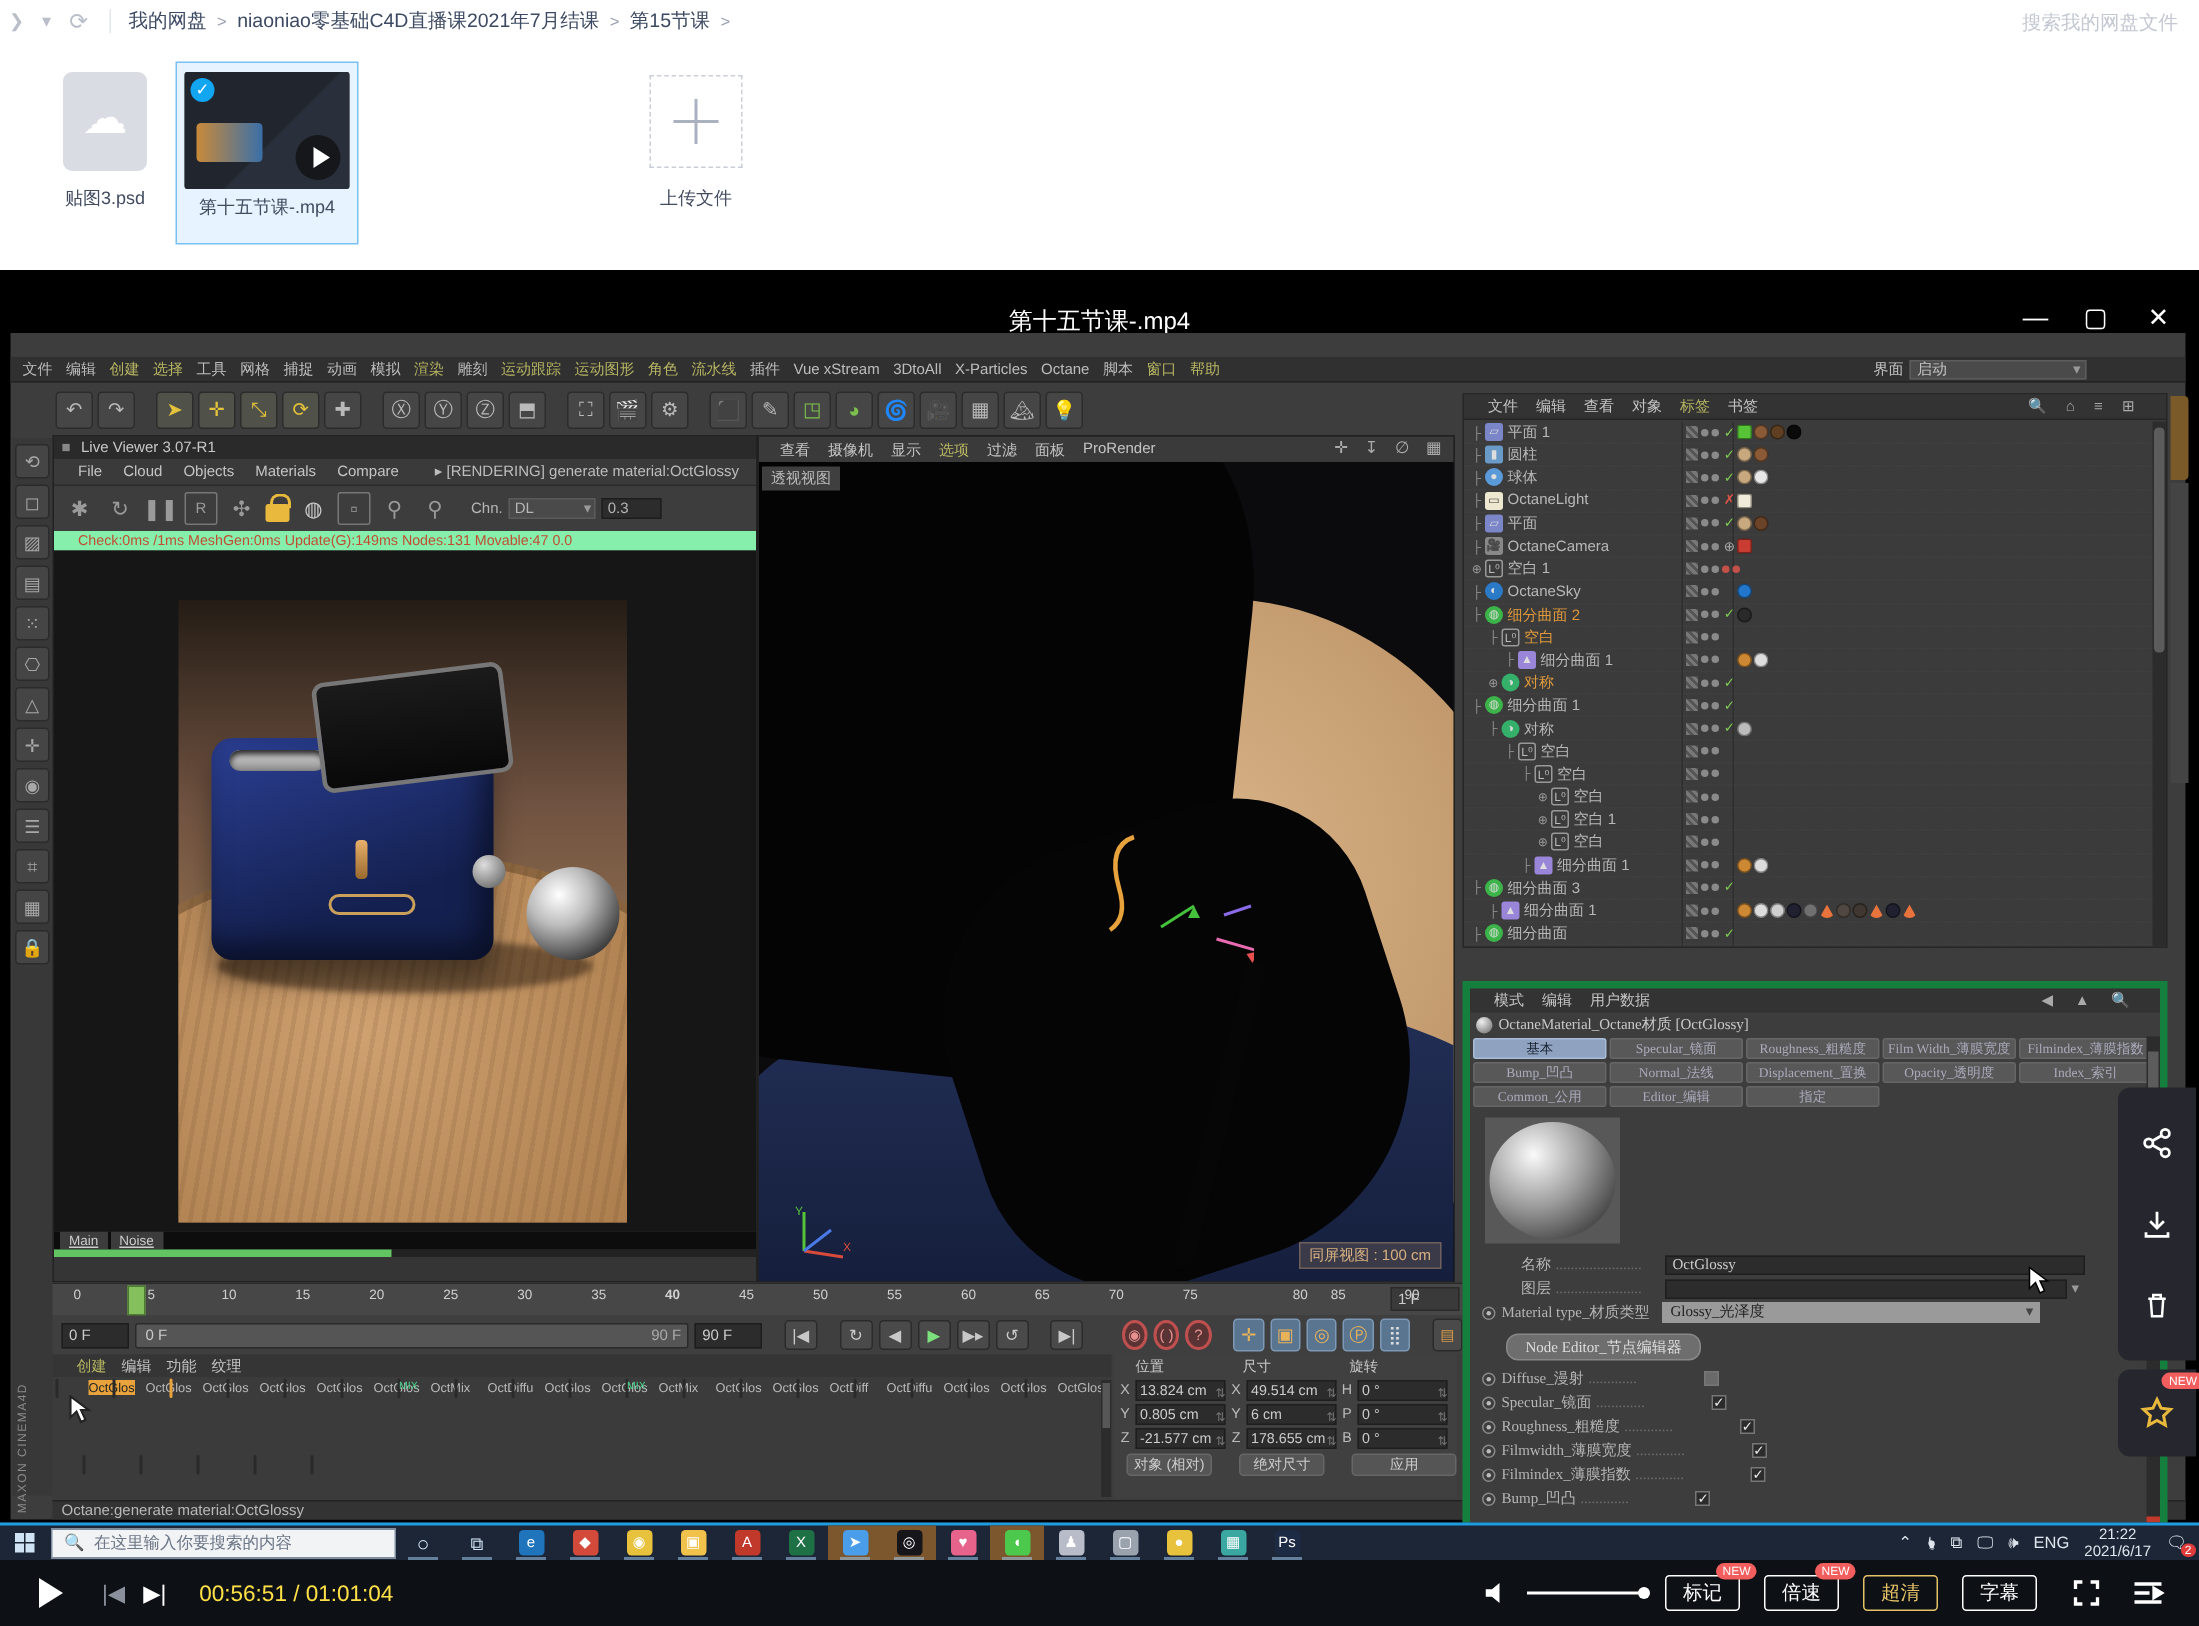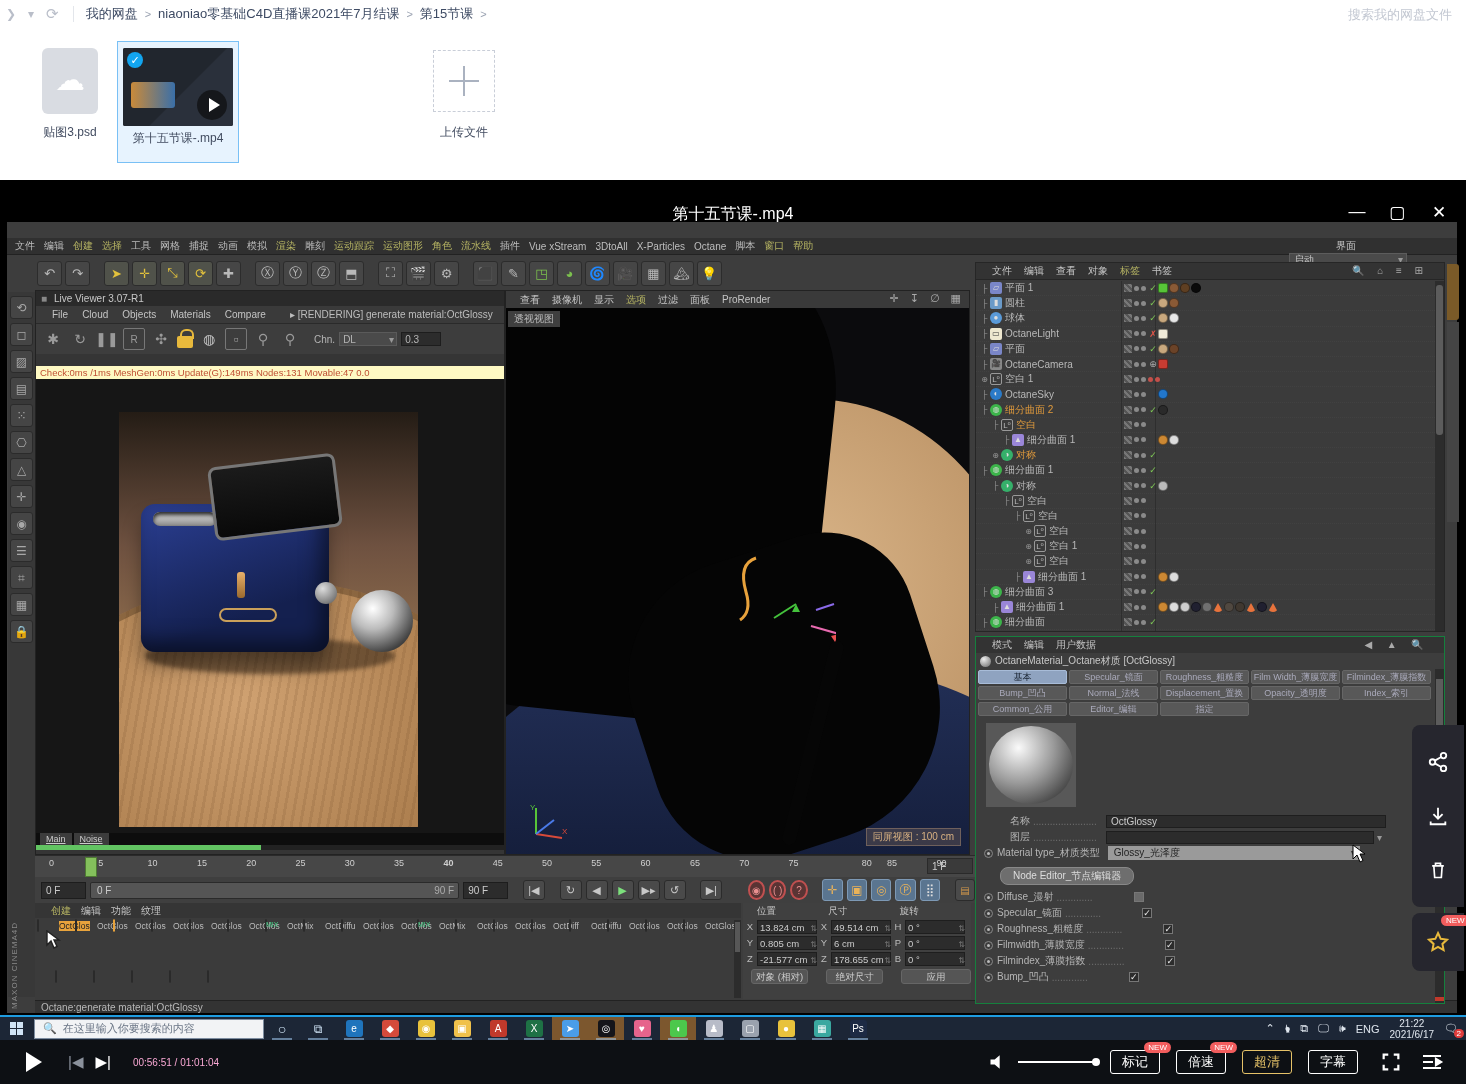--- a/index.html
+++ b/index.html
@@ -37,21 +37,21 @@
   .vwin { position:absolute; top:22px; color:#fff; font-size:17px; width:26px; text-align:center; cursor:pointer; }
 
   
   .c4d { position:absolute; left:7px; top:42px; width:1450px; height:791px; background:#3d3d3d; color:#c4c4c4; font-size:10px; }
   .c4d-titlebar { position:absolute; left:0; top:0; width:100%; height:16px; background:linear-gradient(#4c4c4c,#353535); color:#cfcfcf; font-size:10px; line-height:16px; padding-left:18px; }
   .c4d-dot { position:absolute; left:4px; top:3px; width:10px; height:10px; border-radius:50%; background:radial-gradient(circle at 35% 35%,#9ad,#236); }
   .c4d-winctl { position:absolute; right:4px; top:0; letter-spacing:8px; font-size:10px; color:#ddd; }
   .c4d-menubar { position:absolute; left:0; top:16px; width:100%; height:17px; background:#303030; display:flex; align-items:center; padding-left:8px; border-bottom:1px solid #222; }
   .c4d-menu-item { margin-right:9px; color:#bdbdbd; cursor:pointer; white-space:nowrap; }
   .c4d-menu-item.olive { color:#b6b463; }
-  .iface { position:absolute; right:50px; top:1px; display:flex; align-items:center;flex-direction:column; }
+  .iface { position:absolute; right:66px; top:1px; display:flex; align-items:center; }
   .iface-box { width:118px; height:13px; background:#4a4a4a; border:1px solid #5c5c5c; margin-left:4px; padding:0 4px; line-height:12px; position:relative; }
   .iface-box:after { content:"▾"; position:absolute; right:3px; top:0; color:#999; }
   .c4d-toolbar { position:absolute; left:30px; top:34px; width:960px; height:34px; display:flex; align-items:center; gap:3px; }
   .tool-tile { width:25px; height:25px; background:#464646; border:1px solid #2c2c2c; border-radius:3px; color:#b9b9b9; font-size:13px; display:flex; align-items:center; justify-content:center; cursor:pointer; }
   .tool-tile.hl { background:#50524a; color:#e3c23c; }
   .tool-tile.grn { color:#7cc14e; }
   .tool-tile.blu { color:#6fa8dc; }
   .tool-gap { width:8px; }
   .left-palette { position:absolute; left:1px; top:70px; width:27px; bottom:16px; display:flex; flex-direction:column; gap:4px; align-items:center; padding-top:4px; background:#383838; }
   .pal-tile { width:23px; height:23px; background:#454545; border:1px solid #2b2b2b; border-radius:3px; color:#a8a8a8; font-size:12px; display:flex; align-items:center; justify-content:center; cursor:pointer; }
@@ -64,21 +64,21 @@
   .lv-menu span.m { margin-right:14px; cursor:pointer; }
   .lv-status-msg { color:#bdbdbd; margin-left:10px; }
   .lv-toolbar { height:30px; display:flex; align-items:center; gap:5px; padding-left:6px; background:#3d3d3d; }
   .lv-ic { width:22px; height:22px; display:flex; align-items:center; justify-content:center; color:#9a9a9a; font-size:14px; cursor:pointer; }
   .lock { width:16px; height:12px; background:#e8b93c; border-radius:2px; position:relative; margin-top:6px; }
   .lock:before { content:""; position:absolute; left:3px; top:-7px; width:10px; height:8px; border:2px solid #e8b93c; border-bottom:none; border-radius:6px 6px 0 0; }
   .chn { display:flex; align-items:center; gap:4px; margin-left:8px; color:#b5b5b5; }
   .chn-dd { width:58px; height:14px; background:#4a4a4a; border:1px solid #5a5a5a; padding:0 3px; line-height:13px; position:relative; }
   .chn-dd:after { content:"▾"; position:absolute; right:2px; top:0; color:#999; }
   .chn-num { width:40px; height:14px; background:#2c2c2c; border:1px solid #1d1d1d; padding:0 3px; line-height:13px; }
-  .lv-checkline { height:13px; background:#fef9c3; color:#bf4e33; padding-left:4px; line-height:13px; font-size:9.5px;margin-top:12px; }
+  .lv-checkline { height:13px; background:#86efac; color:#bf4e33; padding-left:16px; line-height:13px; font-size:9.5px; }
   .lv-canvas { position:relative; height:454px; background:#161616; overflow:hidden; }
   .lv-img { position:absolute; left:83px; top:33px; width:299px; height:415px; background:linear-gradient(180deg,#241c15,#6e5140 32%,#93714f 60%,#7c5c3e); overflow:hidden; }
   .tbl { position:absolute; left:-115px; top:168px; width:530px; height:400px; border-radius:50%; background:radial-gradient(circle at 45% 30%,#cfa171,#a87a4a 60%,#7c5733); box-shadow:inset 0 0 0 6px rgba(60,40,20,.35); }
   .toaster { position:absolute; left:22px; top:92px; width:188px; height:148px; border-radius:14px; background:linear-gradient(160deg,#2b3f93,#14204f 70%); box-shadow:inset -8px -10px 20px rgba(0,0,0,.5), 0 14px 18px rgba(0,0,0,.35); }
   .slot { position:absolute; top:8px; width:64px; height:14px; border-radius:7px; background:linear-gradient(#e8e8e8,#888); box-shadow:inset 0 3px 4px #222; }
   .pan { position:absolute; left:92px; top:48px; width:128px; height:74px; background:linear-gradient(#1b1b1b,#090909); border:3px solid #777; border-radius:8px; transform:rotate(-7deg); }
   .lever { position:absolute; left:118px; top:160px; width:8px; height:26px; background:linear-gradient(#e8b06a,#9a6a2e); border-radius:3px; }
   .badge-oval { position:absolute; left:100px; top:196px; width:58px; height:14px; border:2px solid #caa05a; border-radius:8px; }
   .ball { position:absolute; left:232px; top:178px; width:62px; height:62px; border-radius:50%; background:radial-gradient(circle at 35% 30%,#fff,#bbb 35%,#444 75%,#111); }
   .knob { position:absolute; left:196px; top:170px; width:22px; height:22px; border-radius:50%; background:radial-gradient(circle at 35% 30%,#ddd,#555); }
@@ -176,21 +176,21 @@
   .om-tag.sq { border-radius:2px; }
   .om-tag.tri { width:0; height:0; border:none; border-left:5px solid transparent; border-right:5px solid transparent; border-bottom:9px solid #e8733c; background:none; }
   .om-scroll { position:absolute; right:0; top:18px; width:9px; bottom:0; background:#2c2c2c; }
   .om-scroll:after { content:""; position:absolute; left:1px; top:4px; width:7px; height:150px; background:#5c5c5c; border-radius:3px; }
   .om-vline { position:absolute; left:145px; top:18px; bottom:0; width:1px; background:#2e2e2e; }
   .om-vline2 { left:179px; }
   .side-tab { position:absolute; left:1440px; top:42px; width:12px; height:56px; background:#7a5a28; border-radius:0 3px 3px 0; }
   .side-tab2 { position:absolute; left:1440px; top:100px; width:12px; height:200px; background:#444; color:#999; font-size:8px; writing-mode:vertical-rl; text-align:center; }
 
   
-  .attr { position:absolute; left:968px; top:414px; width:470px; height:368px; background:#3d3d3d; border:1px solid #15803d; overflow:hidden; }
+  .attr { position:absolute; left:968px; top:432px; width:470px; height:368px; background:#3d3d3d; border:5px solid #15803d; overflow:hidden;font-family:Liberation Serif, serif; }
   .attr-menu { height:16px; background:#333; display:flex; gap:12px; align-items:center; padding-left:16px; }
   .attr-ic { position:absolute; right:14px; top:2px; color:#aaa; letter-spacing:6px; }
   .attr-title { height:16px; display:flex; align-items:center; gap:4px; padding-left:4px; color:#c8c8c8; }
   .attr-sph { width:11px; height:11px; border-radius:50%; background:radial-gradient(circle at 35% 30%,#eee,#666); }
   .attr-tabs { display:flex; flex-wrap:wrap; gap:2px; padding:1px 2px; }
   .attr-tab { width:89px; height:14px; background:#585858; border:1px solid #666; border-radius:2px; color:#aab; text-align:center; line-height:13px; font-size:9px; cursor:pointer; overflow:hidden; white-space:nowrap; }
   .attr-tab.sel { background:#8fa3c0; color:#16202e; border-color:#a8bcd8; }
   .attr-prev { position:absolute; left:10px; top:86px; width:90px; height:84px; background:#585858; }
   .attr-prev .ball2 { position:absolute; inset:3px; border-radius:50%; background:radial-gradient(circle at 35% 28%,#fafafa,#9a9a9a 45%,#3a3a3a 85%); }
   .attr-sec { position:absolute; left:0; top:176px; width:452px; }
@@ -228,21 +228,21 @@
   .tray { position:absolute; right:0; top:0; height:100%; display:flex; align-items:center; gap:10px; padding-right:8px; color:#dfe6ee; font-size:11px; }
   .clock2 { text-align:center; font-size:10px; line-height:11px; }
   .notif { position:relative; }
   .nbadge { position:absolute; right:-6px; bottom:-3px; background:#e03c3c; color:#fff; border-radius:7px; font-size:8px; padding:0 3px; }
 
   
   .controlbar { position:absolute; left:0; top:1040px; width:1466px; height:44px; background:#0d1014; display:flex; align-items:center; }
   .cplay { width:0; height:0; border-left:16px solid #fff; border-top:10px solid transparent; border-bottom:10px solid transparent; margin-left:26px; cursor:pointer; }
   .cprev { color:#8a919c; font-size:15px; margin-left:26px; cursor:pointer; }
   .cnext { color:#fff; font-size:15px; margin-left:12px; cursor:pointer; }
-  .ctime { color:#f9a8d4; font-size:10px; margin-left:22px; }
+  .ctime { color:#fde047; font-size:15px; margin-left:22px; }
   .spk { margin-left:auto; }
   .vol { position:relative; width:78px; height:2px; background:#fff; margin:0 14px 0 10px; }
   .vol:after { content:""; position:absolute; right:-4px; top:-3px; width:8px; height:8px; border-radius:50%; background:#fff; }
   .cbtn { position:relative; min-width:50px; height:24px; border:1px solid #fff; border-radius:3px; color:#fff; font-size:13px; display:flex; align-items:center; justify-content:center; margin-right:16px; cursor:pointer; padding:0 6px; }
   .cbtn.gold { border-color:#e5c268; color:#e5c268; }
   .cbadge { position:absolute; right:-12px; top:-9px; background:#f25d5d; color:#fff; font-size:8px; border-radius:7px; padding:1px 4px; }
   .cfs { margin:0 18px 0 6px; cursor:pointer; }
   .cpl { margin-right:22px; cursor:pointer; }
 
   .cursor-w { position:absolute; z-index:50; }

